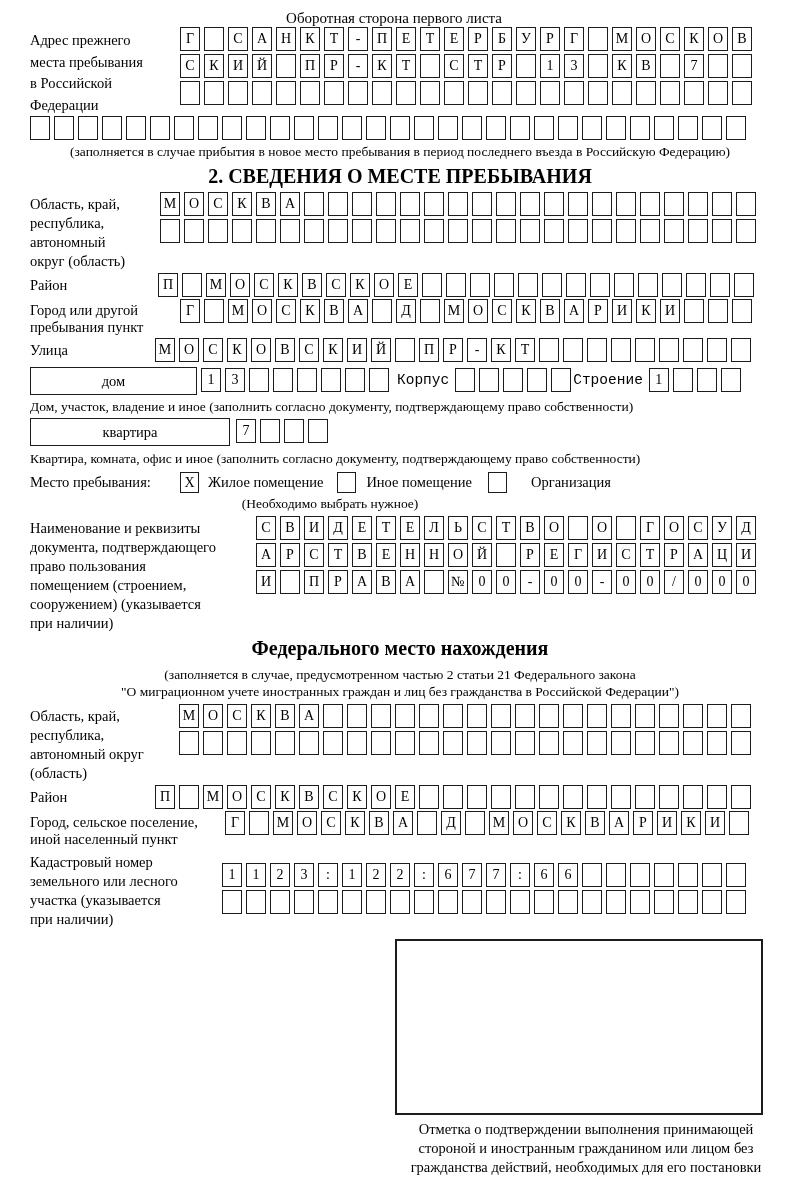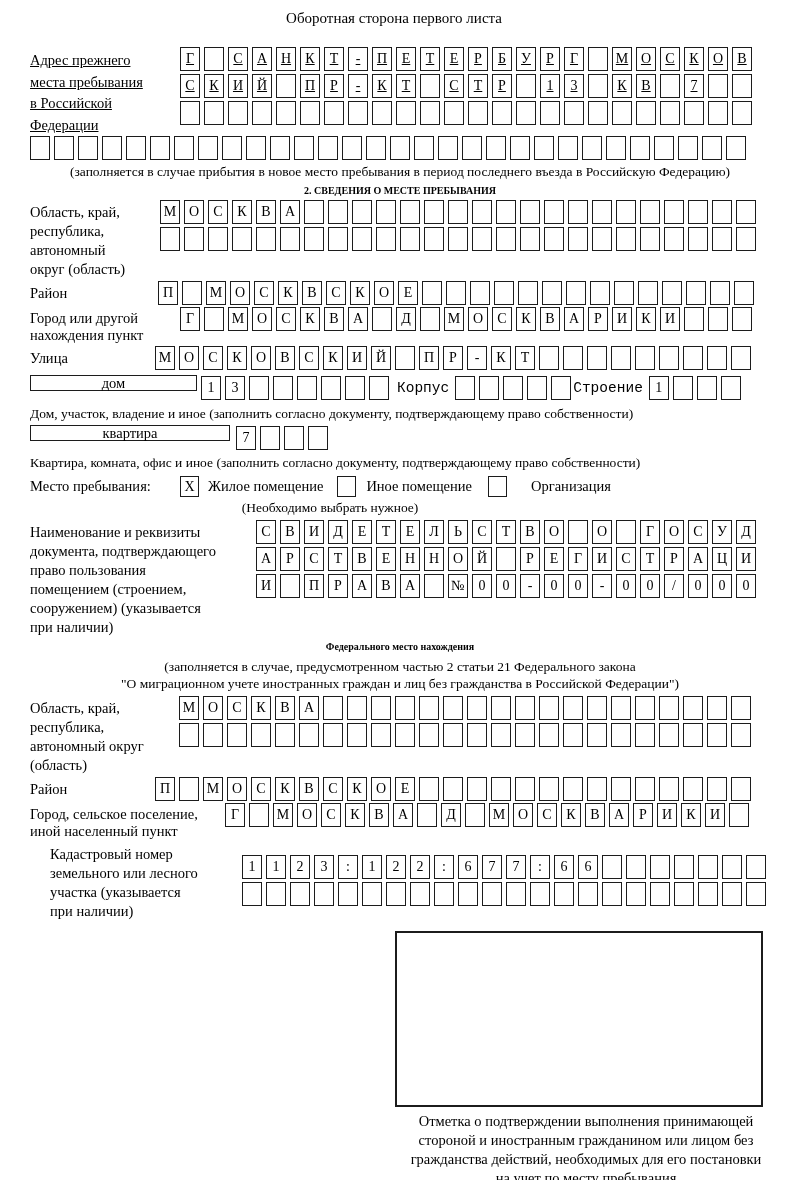--- a/index.html
+++ b/index.html
@@ -21,42 +21,42 @@
   .cells-col > .cells { margin-bottom:3px; }
   .cell {
     width:20px; height:24px; flex:none;
     border:1.6px solid #1c1c1c;
     display:flex; align-items:center; justify-content:center;
     font-size:14px; background:#fff;
   }
   .cb { width:19px; height:21px; margin-top:1px; }
 
   .note { font-size:13.5px; text-align:center; line-height:17px; }
-  .sec-title { font-size:10px; font-weight:bold; text-align:center; }
+  .sec-title { font-size:20px; font-weight:bold; text-align:center; }
 
   .wide-box {
-    border:1.6px solid #1c1c1c; height:16px; flex:none;
+    border:1.6px solid #1c1c1c; height:28px; flex:none;
     display:flex; align-items:center; justify-content:center; font-size:14.5px;text-align:right;
   }
   .inline-label { font-size:14.5px; line-height:27px; flex:none;font-family:Liberation Mono, monospace; }
 
   .place-row { align-items:center; font-size:14.5px; }
 
   .stamp-box { border:2px solid #1c1c1c; width:368px; height:176px; margin-left:365px; background:#fff; }
   .stamp-note { margin-left:322px; width:468px; font-size:14.5px; line-height:19px;
                 text-align:center; white-space:pre-line; margin-top:5px; }
 </style>
 </head>
 <body>
 
 <div class="page">
 
   <div class="page-header">Оборотная сторона первого листа</div>
 
-  <div class="frow" style="margin-top:20px;text-decoration:underline;">
+  <div class="frow" style="">
     <div class="label addr-label" style="width:150px;">Адрес прежнего
 места пребывания
 в Российской
 Федерации</div>
     <div class="cells-col">
       <div class="cells">
           <span class="cell">Г</span>
           <span class="cell"></span>
           <span class="cell">С</span>
           <span class="cell">А</span>
@@ -260,21 +260,21 @@
         <span class="cell"></span>
         <span class="cell"></span>
         <span class="cell"></span>
         <span class="cell"></span>
         <span class="cell"></span>
       </div>
   </div>
 
   <div class="frow" style="margin-top:2px;">
     <div class="label" style="width:150px; line-height:17px;">Город или другой
-нахождения пункт</div>
+пребывания пункт</div>
     <div class="cells">
         <span class="cell">Г</span>
         <span class="cell"></span>
         <span class="cell">М</span>
         <span class="cell">О</span>
         <span class="cell">С</span>
         <span class="cell">К</span>
         <span class="cell">В</span>
         <span class="cell">А</span>
         <span class="cell"></span>
@@ -577,21 +577,21 @@
         <span class="cell">В</span>
         <span class="cell">А</span>
         <span class="cell">Р</span>
         <span class="cell">И</span>
         <span class="cell">К</span>
         <span class="cell">И</span>
         <span class="cell"></span>
       </div>
   </div>
 
-  <div class="frow" style="margin-top:2px;margin-left:20px;">
+  <div class="frow" style="margin-top:2px;">
     <div class="label" style="width:192px;">Кадастровый номер
 земельного или лесного
 участка (указывается
 при наличии)</div>
     <div class="cells-col" style="margin-top:13px;">
       <div class="cells">
           <span class="cell">1</span>
           <span class="cell">1</span>
           <span class="cell">2</span>
           <span class="cell">3</span>

